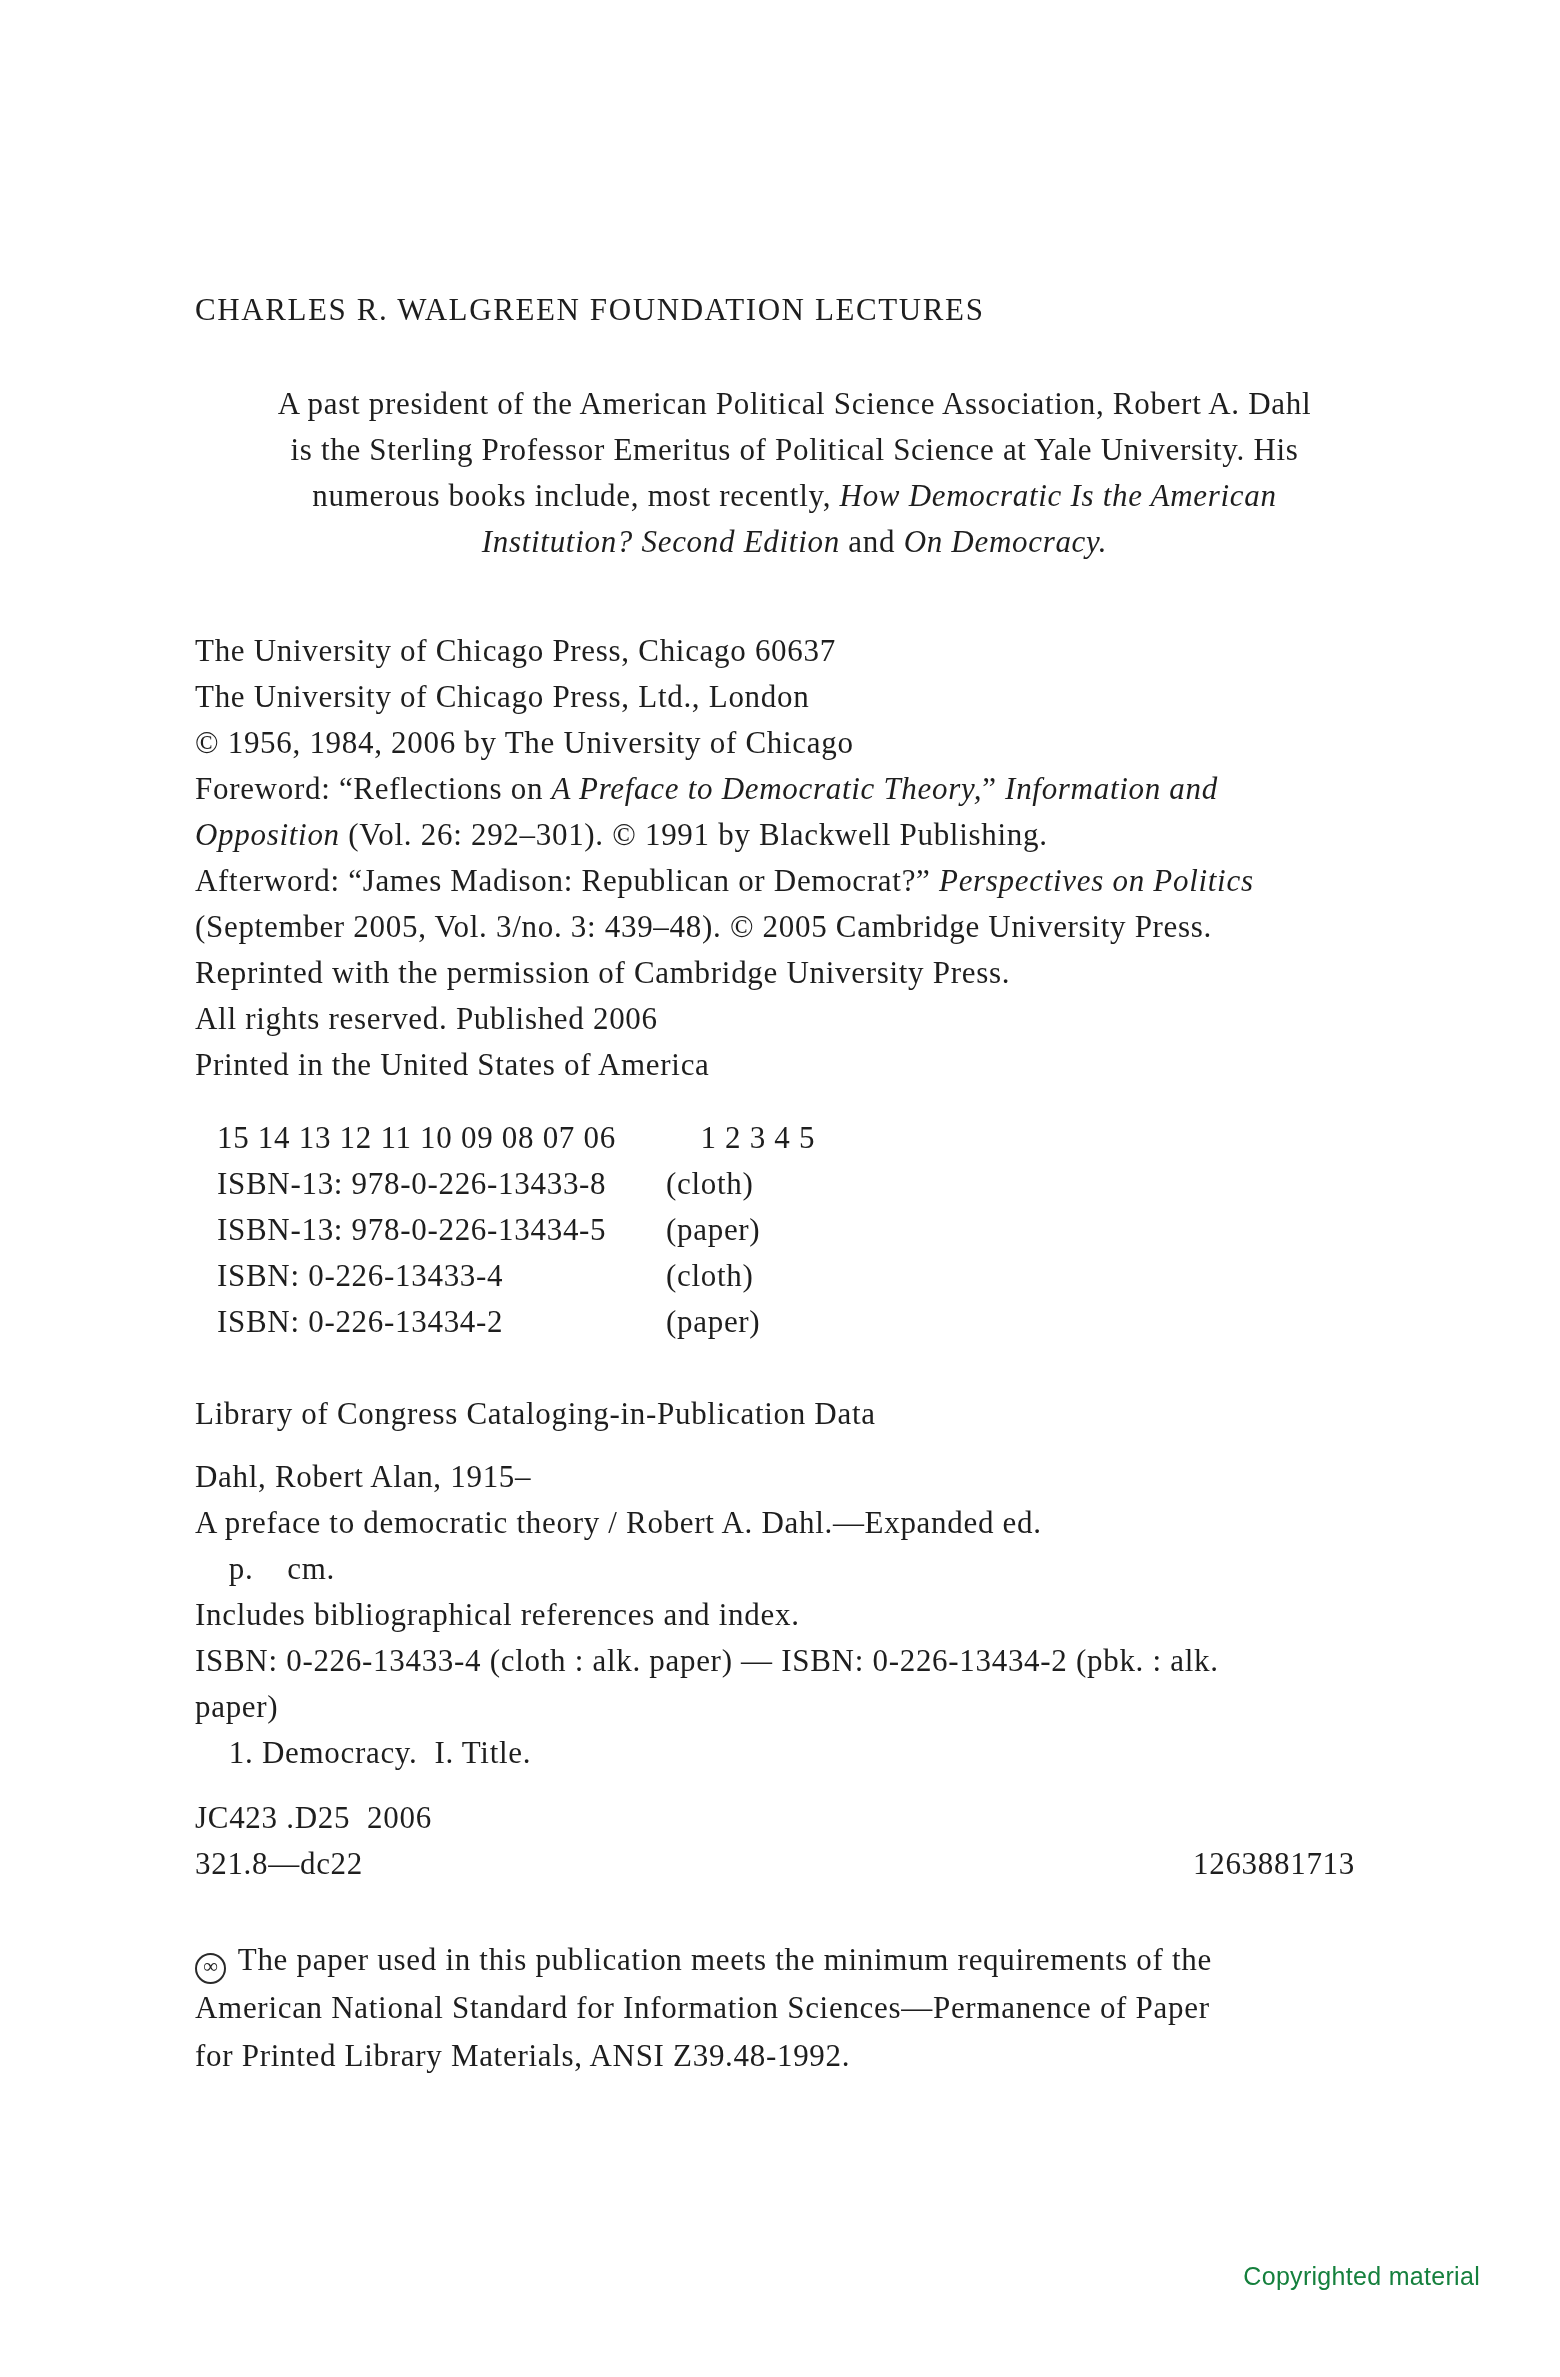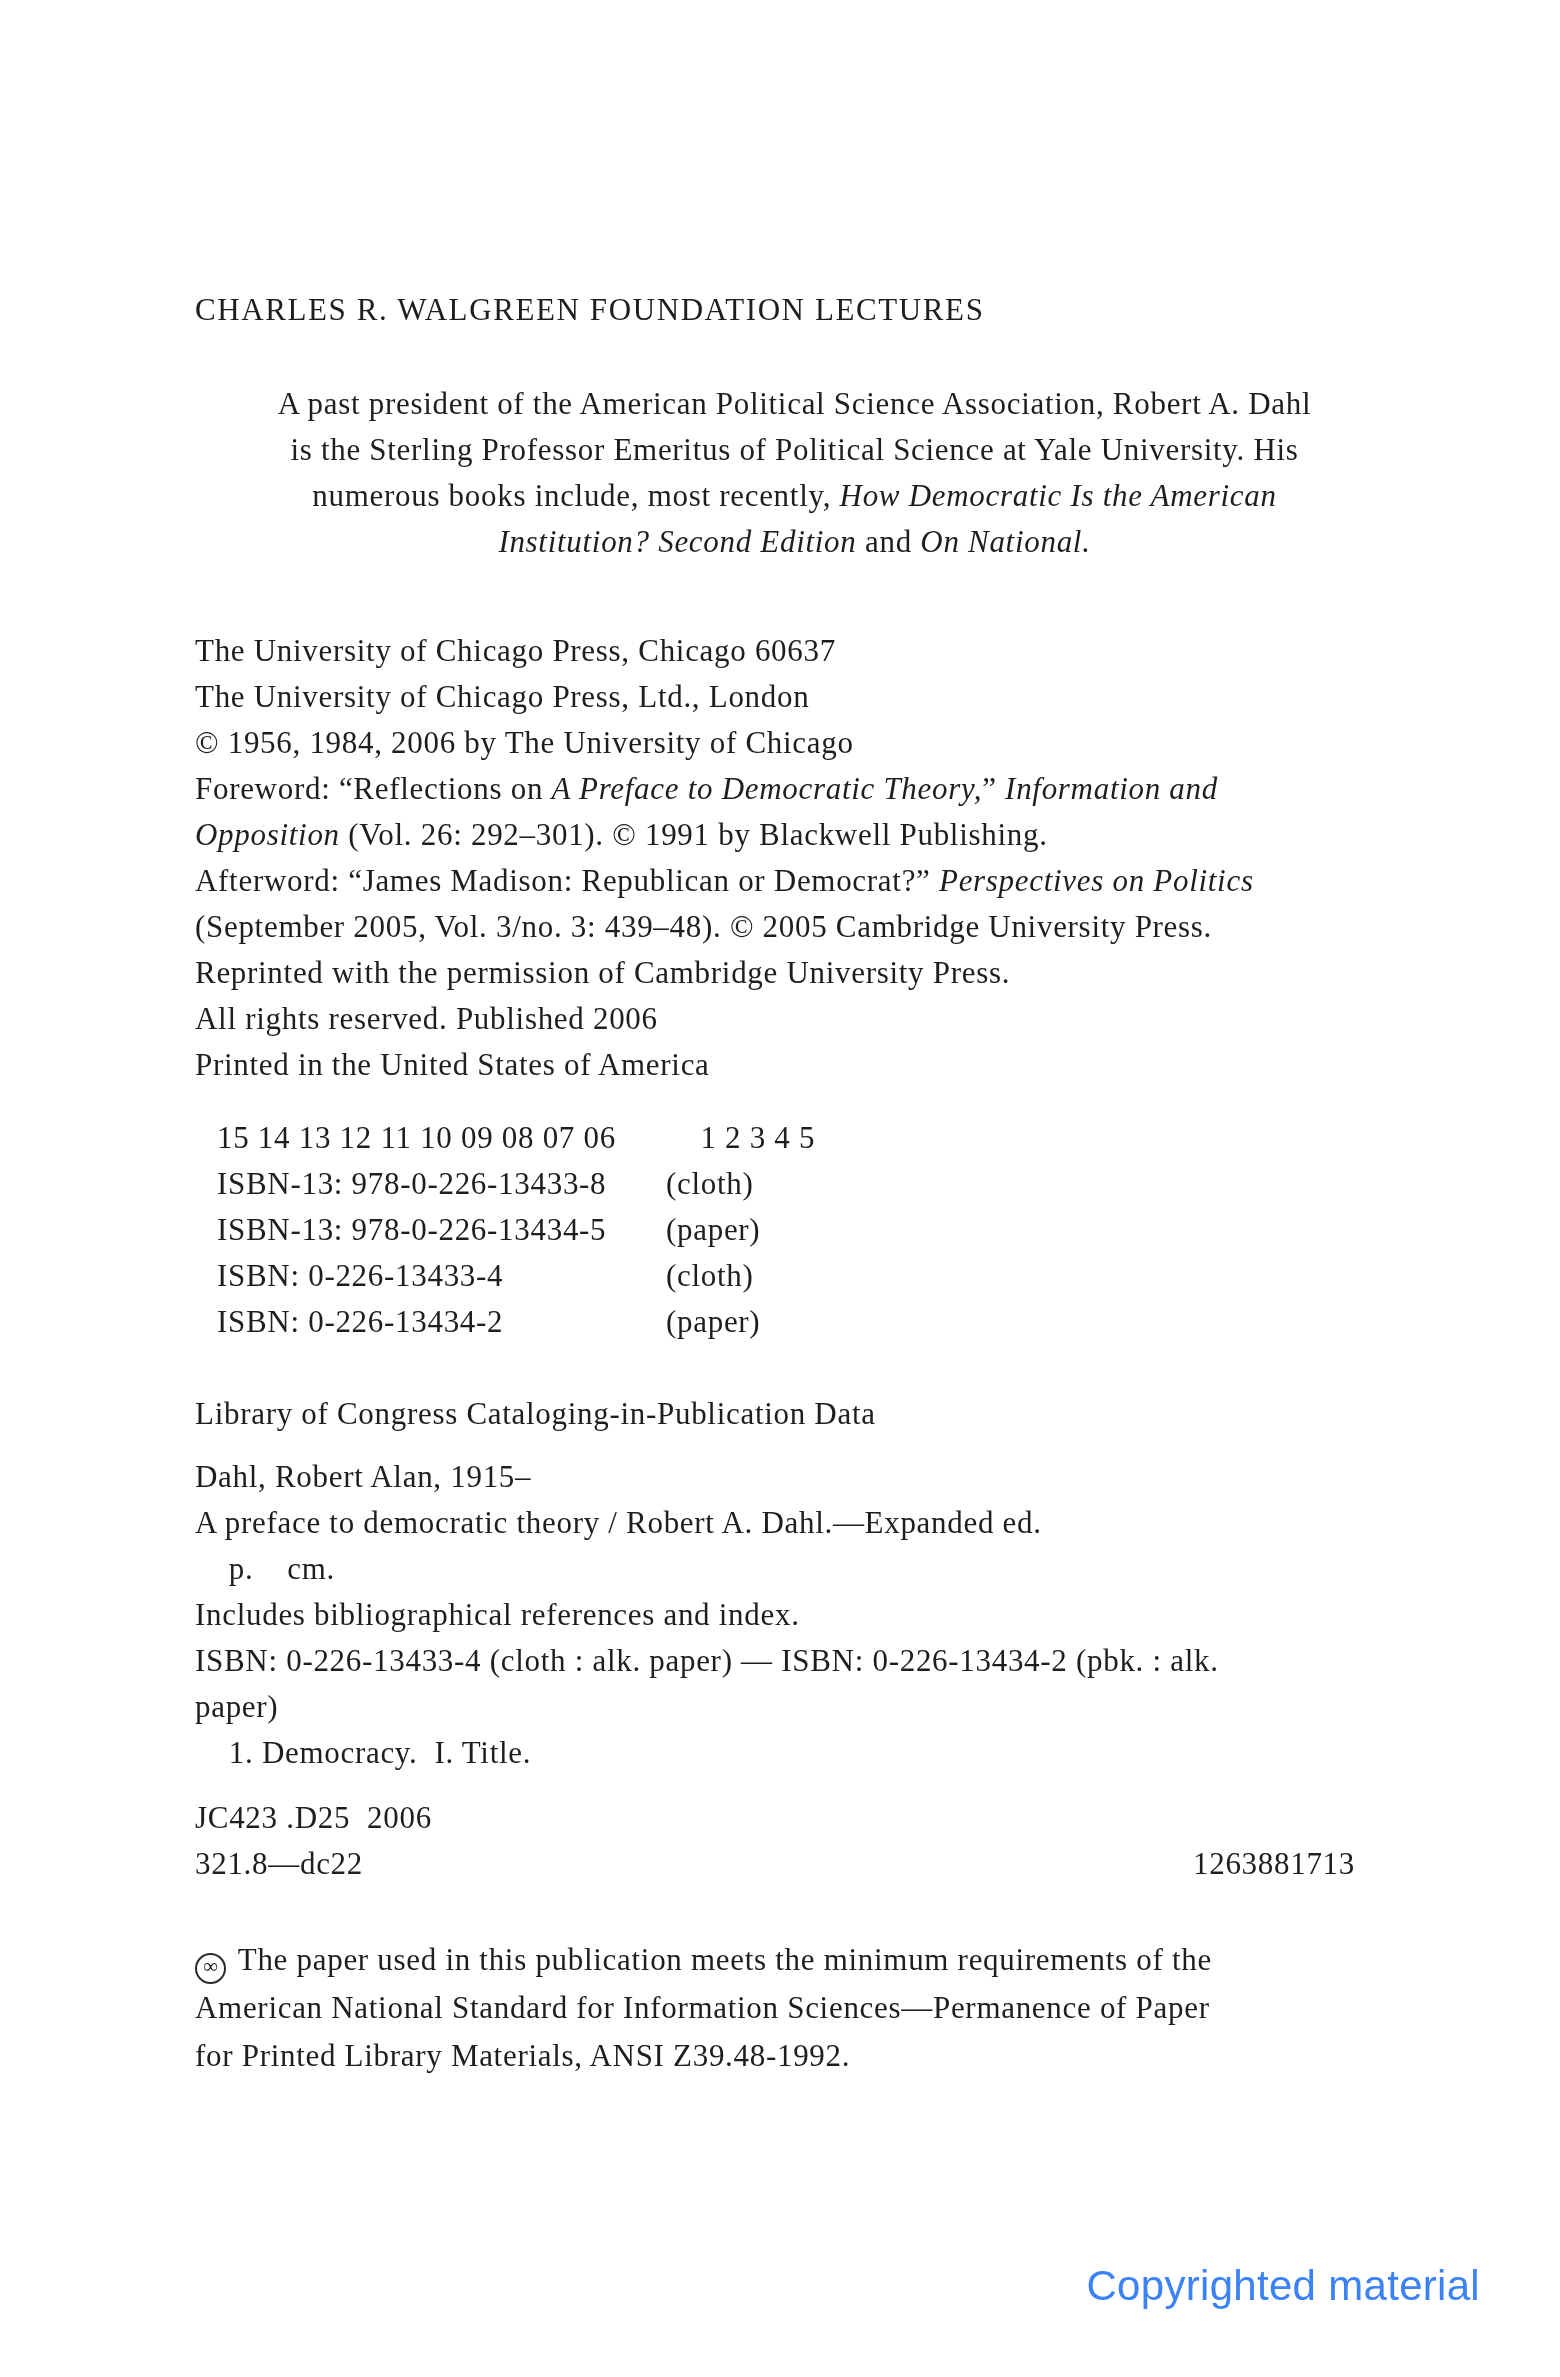--- a/index.html
+++ b/index.html
@@ -40,37 +40,37 @@
     font-size:21px;
     letter-spacing:0;
     vertical-align:-2.6px;
     margin-right:3.9px;
   }
   .watermark{
     position:absolute;
     top:2262px;
     right:69px;
     font-family:"Liberation Sans","DejaVu Sans",sans-serif;
-    font-size:42px;
+    font-size:25px;
     letter-spacing:0.3px;
-    color:#3b82f6;
+    color:#15803d;
   }
 </style>
 </head>
 <body>
 
 <div class="page">
   <div class="sect" data-sect="series-title" style="top: 287px;">
       <div class="line"><span class="seg-r">CHARLES R. WALGREEN FOUNDATION LECTURES</span></div>
     </div>
   <div class="sect" data-sect="about-author" style="top: 381px; text-align: center;">
       <div class="line"><span class="seg-r">A past president of the American Political Science Association, Robert A. Dahl</span></div>
       <div class="line"><span class="seg-r">is the Sterling Professor Emeritus of Political Science at Yale University. His</span></div>
       <div class="line"><span class="seg-r">numerous books include, most recently, </span><span class="seg-i">How Democratic Is the American</span></div>
-      <div class="line"><span class="seg-i">Institution? Second Edition</span><span class="seg-r"> and </span><span class="seg-i">On National.</span></div>
+      <div class="line"><span class="seg-i">Institution? Second Edition</span><span class="seg-r"> and </span><span class="seg-i">On Democracy.</span></div>
     </div>
   <div class="sect" data-sect="publication-info" style="top: 628px;">
       <div class="line"><span class="seg-r">The University of Chicago Press, Chicago 60637</span></div>
       <div class="line"><span class="seg-r">The University of Chicago Press, Ltd., London</span></div>
       <div class="line"><span class="seg-r">© 1956, 1984, 2006 by The University of Chicago</span></div>
       <div class="line"><span class="seg-r">Foreword: “Reflections on </span><span class="seg-i">A Preface to Democratic Theory,</span><span class="seg-r">” </span><span class="seg-i">Information and</span></div>
       <div class="line"><span class="seg-i">Opposition</span><span class="seg-r"> (Vol. 26: 292–301). © 1991 by Blackwell Publishing.</span></div>
       <div class="line"><span class="seg-r">Afterword: “James Madison: Republican or Democrat?” </span><span class="seg-i">Perspectives on Politics</span></div>
       <div class="line"><span class="seg-r">(September 2005, Vol. 3/no. 3: 439–48). © 2005 Cambridge University Press.</span></div>
       <div class="line"><span class="seg-r">Reprinted with the permission of Cambridge University Press.</span></div>

